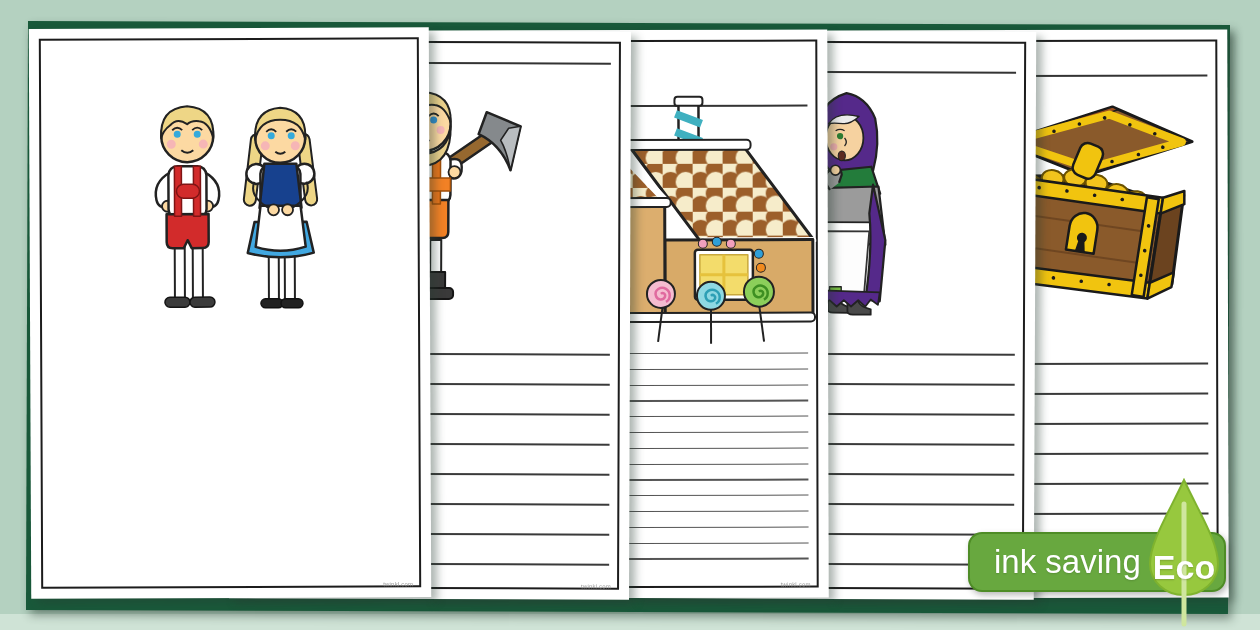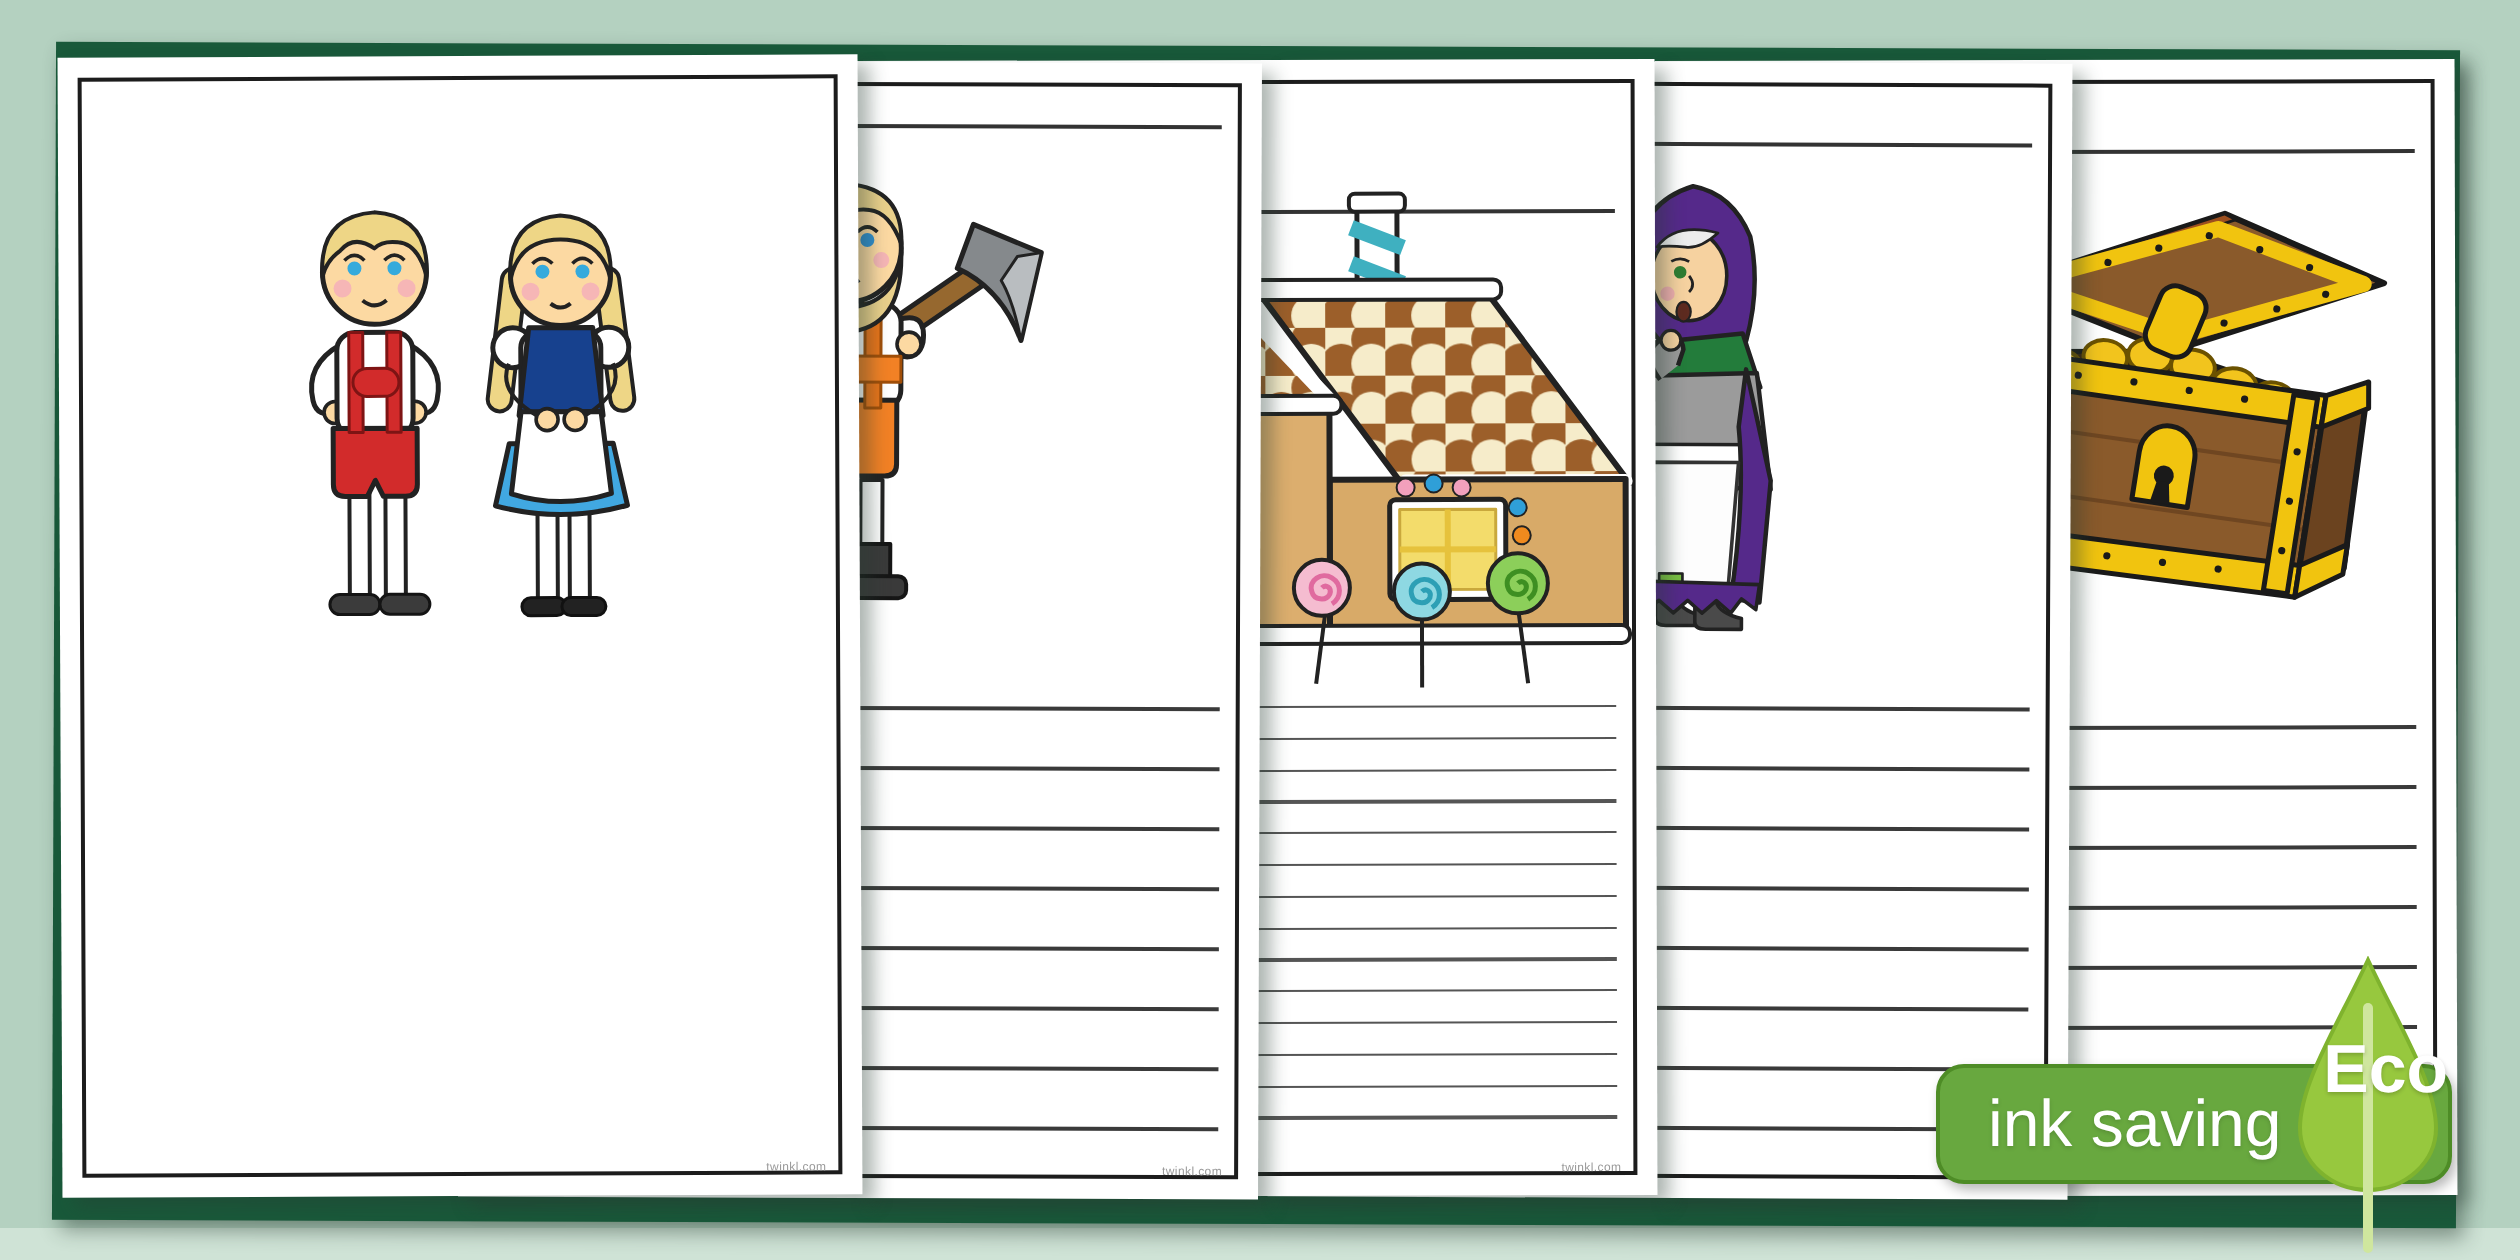--- a/index.html
+++ b/index.html
@@ -19,21 +19,21 @@
   #p1{left:30px;top:28px;height:570px;z-index:50;transform:rotate(-0.25deg);}
   #p2{left:230px;top:31px;z-index:40;transform:rotate(0.2deg);}
   #p3{left:428px;top:30px;z-index:30;transform:rotate(-0.15deg);}
   #p4{left:635px;top:31px;z-index:20;transform:rotate(0.25deg);}
   #p5{left:828px;top:30px;z-index:10;transform:rotate(-0.15deg);}
   #eco-band{position:absolute;left:968px;top:532px;width:258px;height:60px;z-index:70;
     background:#68a83f;border:2.5px solid #4e8c26;border-radius:14px;box-sizing:border-box;
     box-shadow:2px 3px 6px rgba(0,0,0,.28);display:flex;align-items:center;}
   #eco-band .band-label{color:#fff;font-size:33px;padding-left:24px;text-shadow:0 1px 2px rgba(0,0,0,.15);}
   #eco-leaf{position:absolute;left:1144px;top:478px;width:80px;height:150px;z-index:71;}
-  #eco-label{position:absolute;left:1144px;top:516px;width:80px;z-index:72;text-align:right;
+  #eco-label{position:absolute;left:1144px;top:548px;width:80px;z-index:72;text-align:center;
     color:#fff;font-size:34px;font-weight:bold;text-shadow:0 1px 2px rgba(0,0,0,.2);}
 </style>
 </head>
 <body>
 
 <div id="stage">
   <div id="bottom-band"></div>
   <div id="backing"></div>
 
   <div class="page" id="p5">

